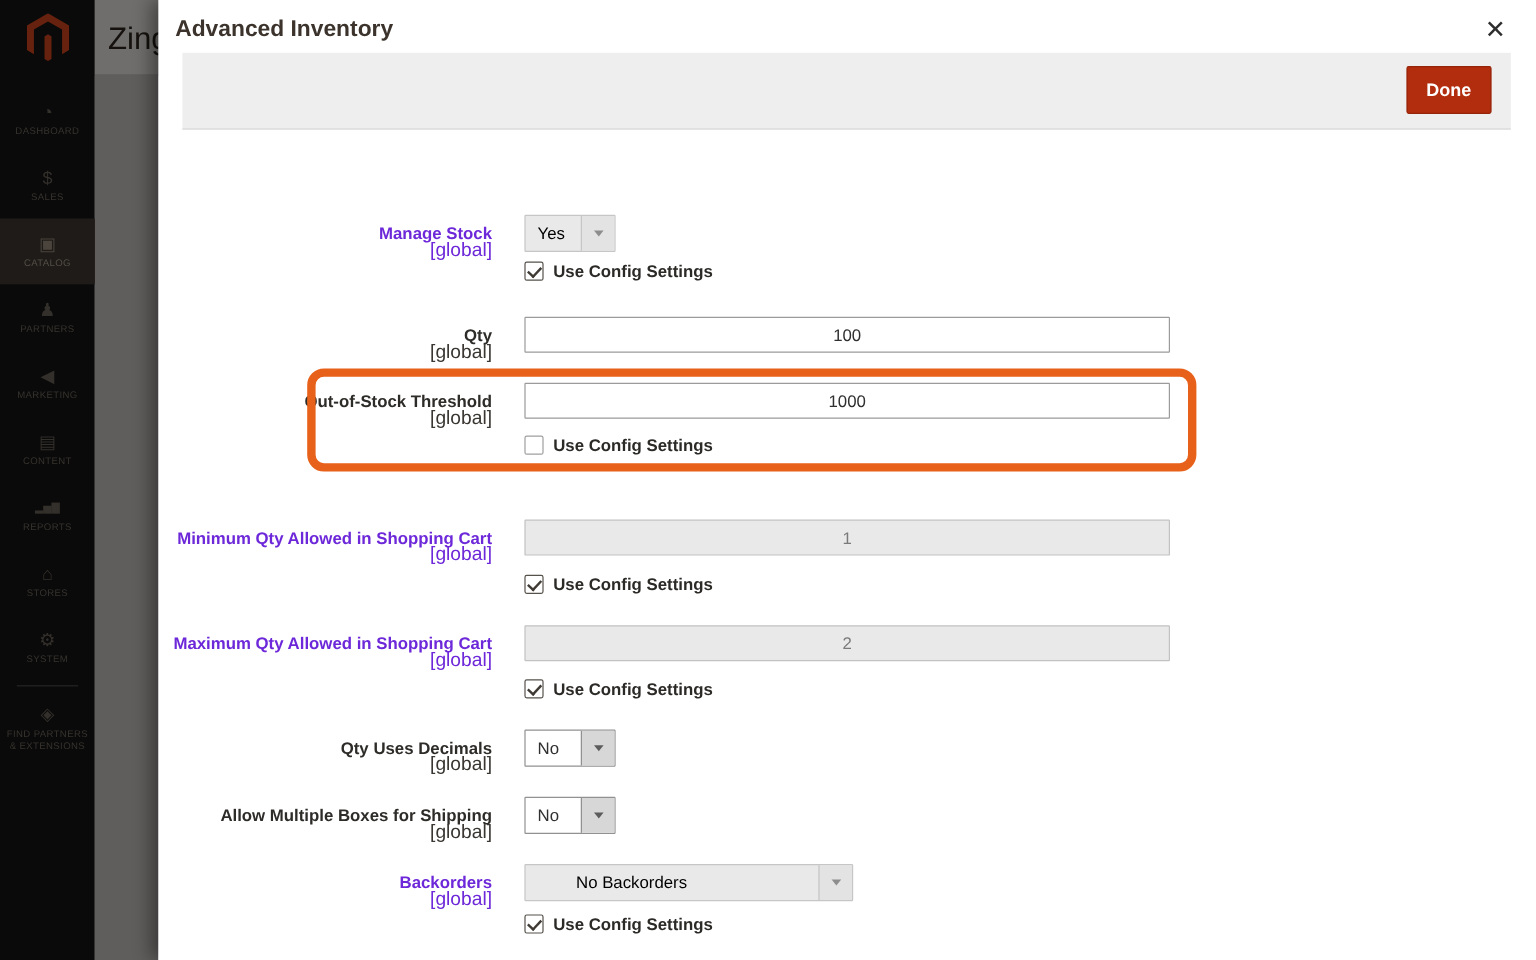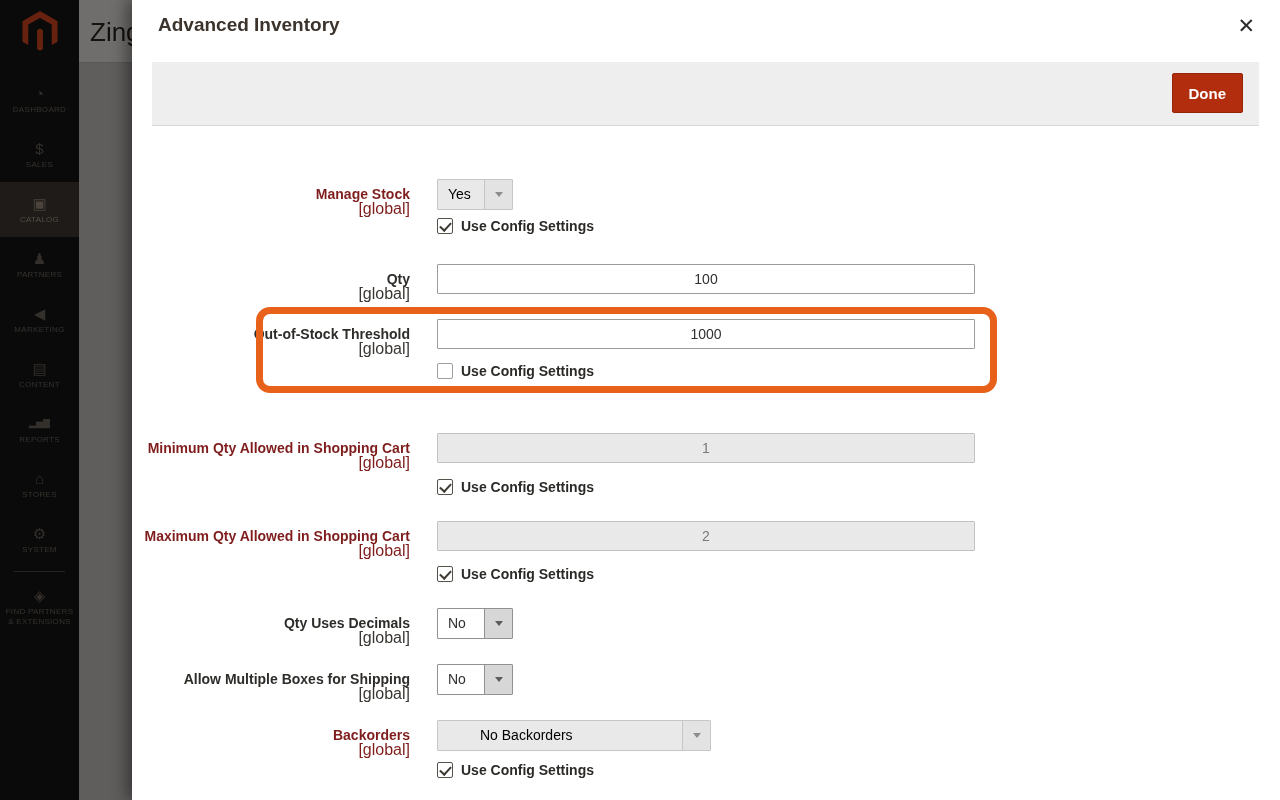--- a/index.html
+++ b/index.html
@@ -26,37 +26,37 @@
   .dimstrip { position:absolute; left:79px; top:0; width:53px; height:800px;
     background:#605e5d; z-index:1; }
   .dim-header { position:absolute; left:0; top:0; width:53px; height:63px;
     background:#706e6c; border-bottom:1px solid #5a5858; overflow:hidden; }
   .dim-title { position:absolute; left:11px; top:17px; font-size:26px;
     color:#14110e; white-space:nowrap; }
 
   
   .modal { position:absolute; left:132px; top:0; width:1148px; height:800px;
     background:#fff; z-index:3; box-shadow:-6px 0 14px rgba(0,0,0,.40); }
-  .modal-title { position:absolute; left:26px; top:14px; font-size:19px;
+  .modal-title { position:absolute; left:14px; top:14px; font-size:19px;
     font-weight:600; color:#3b332c; }
   .close-btn { position:absolute; right:25px; top:12px; font-size:21px;
     color:#2e2e2e; cursor:pointer; line-height:28px; font-weight:400; }
-  .toolbar { position:absolute; left:20px; top:62px; width:1107px; height:64px;
+  .toolbar { position:absolute; left:20px; top:44px; width:1107px; height:64px;
     background:#efeeee; border-bottom:1px solid #d8d8d8; }
   .done-btn { position:absolute; right:16px; top:11px; height:40px; padding:0 16px;
     background:#b22c0e; border:1px solid #962408; border-radius:2px;
     color:#fff; font-size:15px; font-weight:700; cursor:pointer;
     display:flex; align-items:center; }
 
   
   .row { position:absolute; left:0; width:1148px; }
   .lbl { position:absolute; left:0; top:7px; width:278px; text-align:right; }
   .lbl .main { font-size:14px; font-weight:700; color:#2e2c29; line-height:16px; }
   .lbl .scope { font-size:16px; color:#3a3733; line-height:13px; }
-  .row.dim .lbl .main, .row.dim .lbl .scope { color:#7f1d1d; }
+  .row.dim .lbl .main, .row.dim .lbl .scope { color:#6d28d9; }
   .field { position:absolute; left:305px; top:0; }
 
   .inp { width:538px; height:30px; border:1px solid #9b9b9b; border-radius:1px;
     padding:0 10px; font-size:14px; color:#303030; background:#fff;
     font-family:"Liberation Sans", sans-serif;text-align:center; }
   .inp:disabled, .inp.disabled { background:#e9e9e9; border-color:#c2c2c2; color:#7a7a7a; }
 
   .sel { position:relative; height:31px; background:#fff; border:1px solid #919191;
     border-radius:1px; cursor:pointer; }
   .sel.sm { width:76px; }

